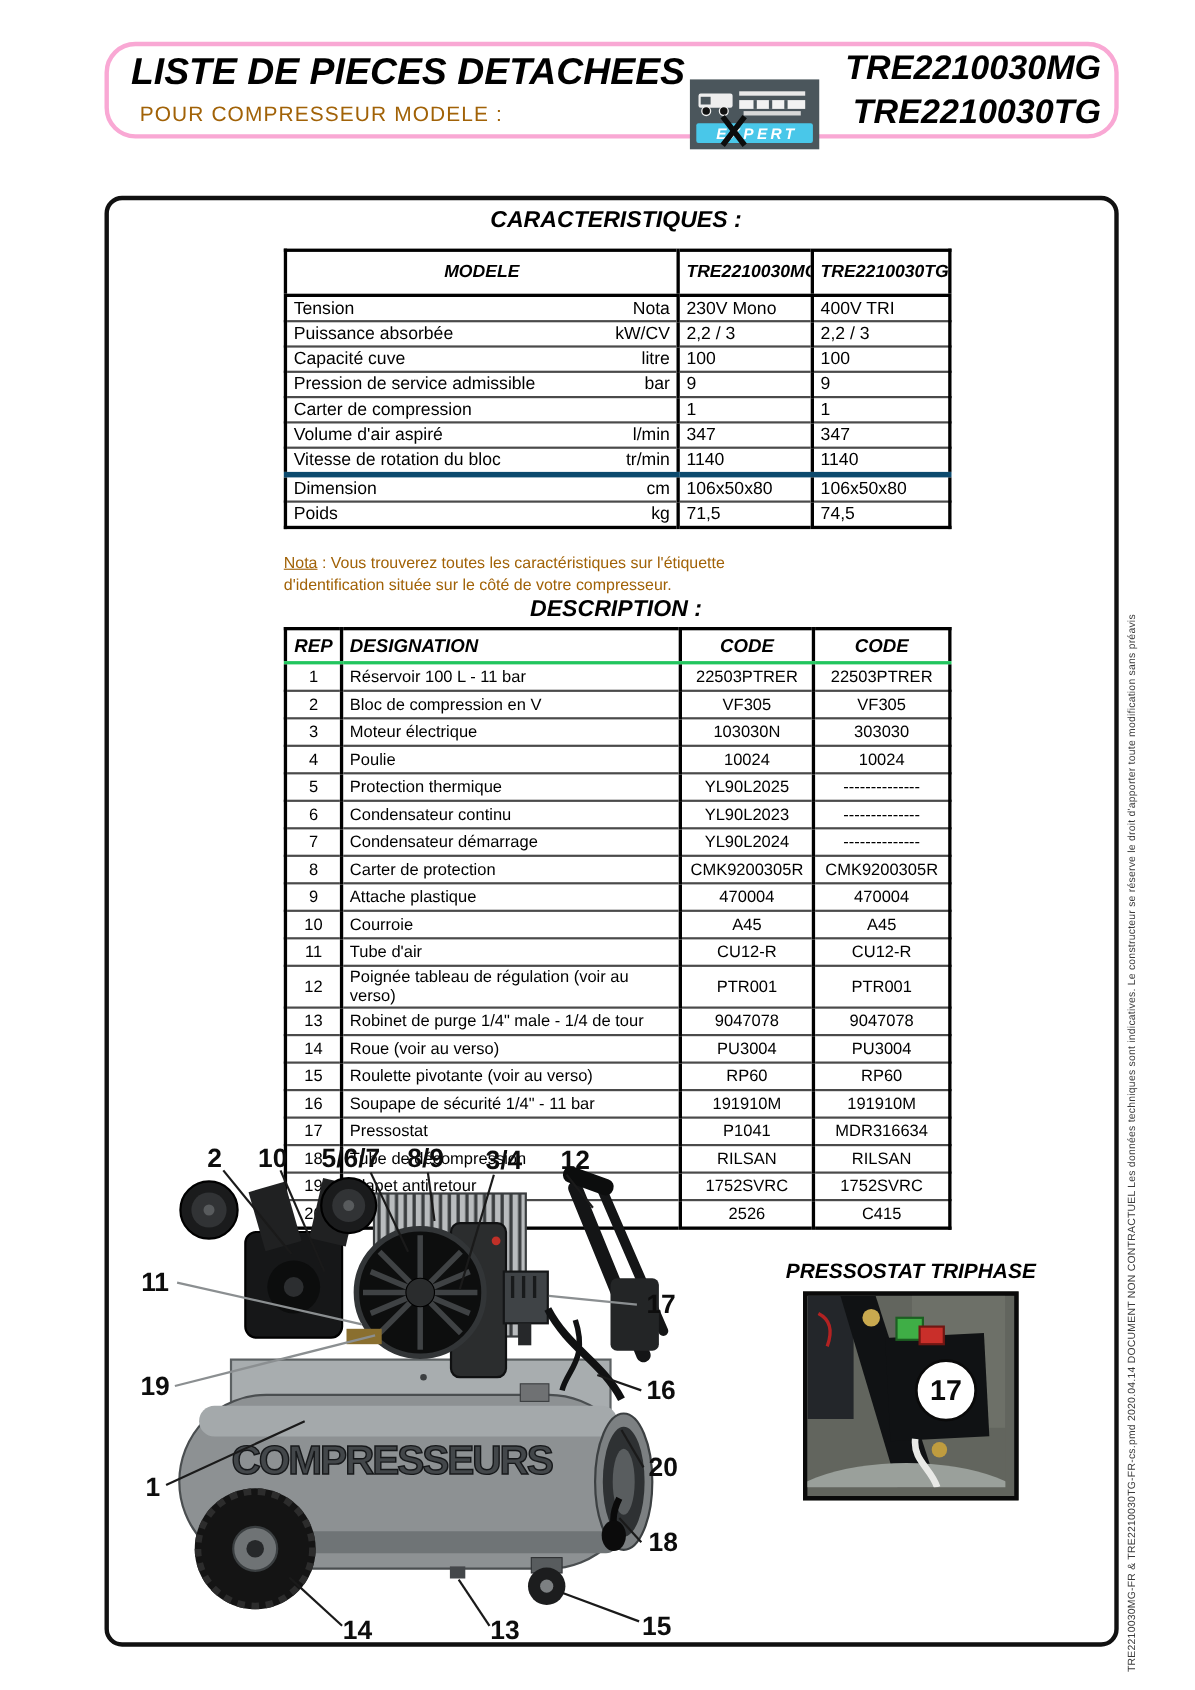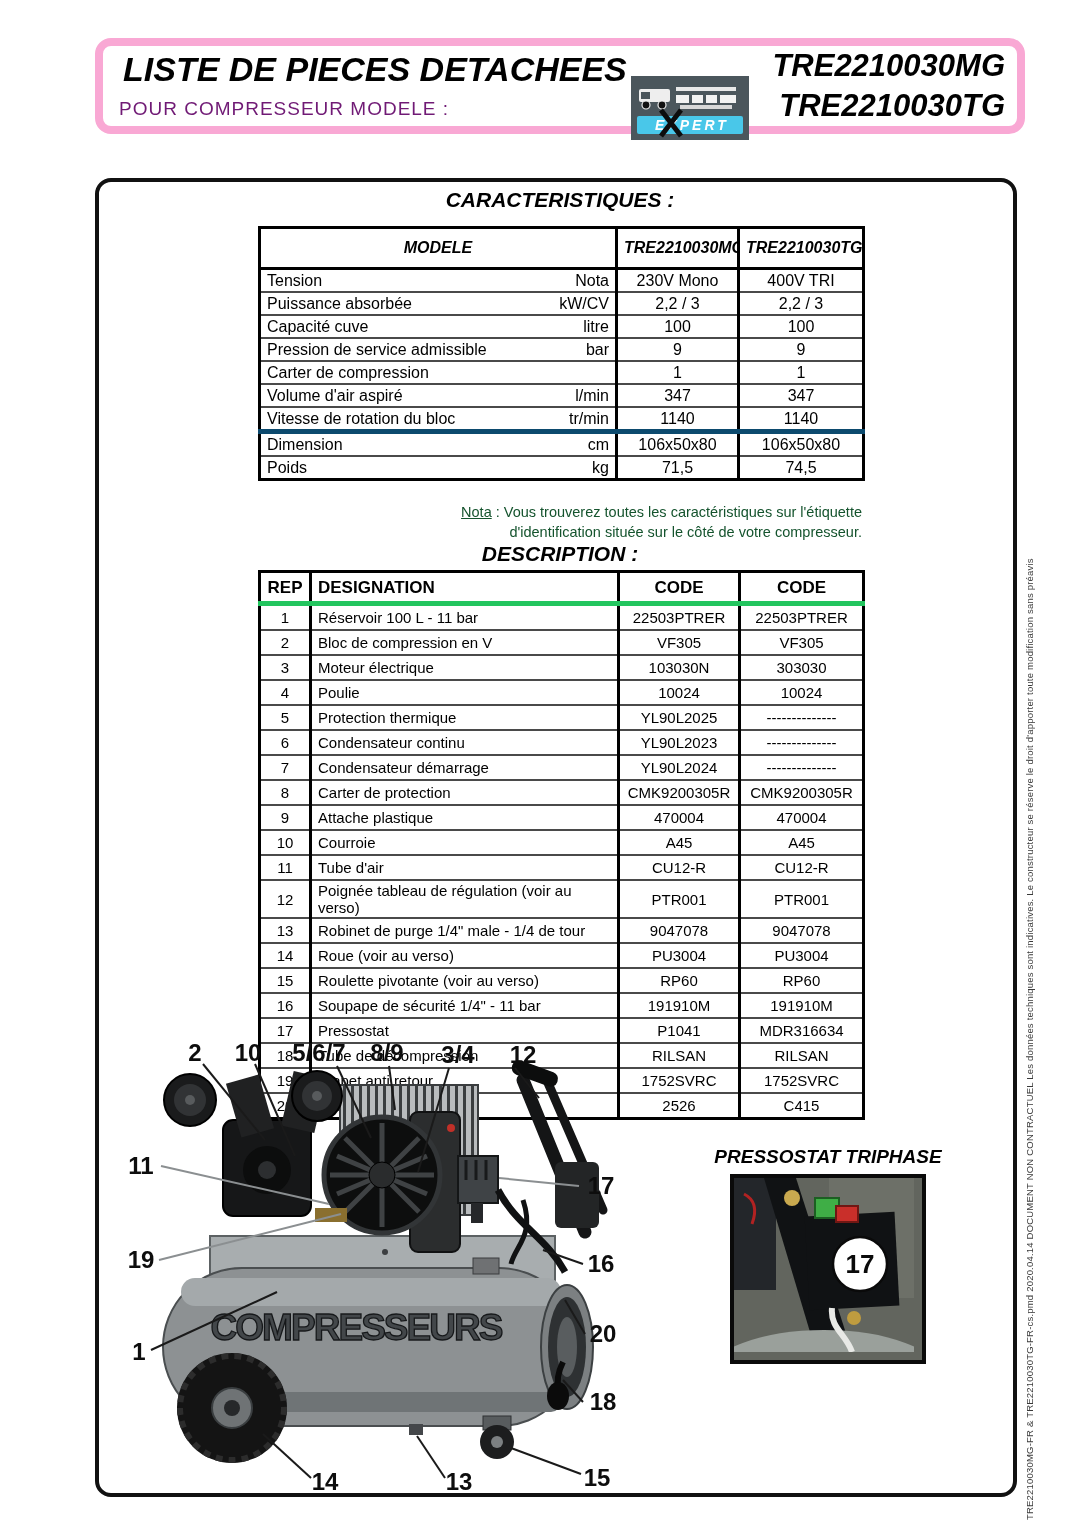--- a/index.html
+++ b/index.html
@@ -4,29 +4,29 @@
 <style>
   html,body { margin:0; padding:0; background:#ffffff; }
   .page {
     position:relative; width:1086px; height:1536px; background:#fff;
     font-family:"Liberation Sans", sans-serif; color:#000; overflow:hidden;
   }
 
   
   .header-box {
     position:absolute; left:95px; top:38px; width:914px; height:80px;
-    border:8px solid #f9a8d4; border-radius:16px;
+    border:4px solid #f9a8d4; border-radius:28px;
   }
   .doc-title {
     position:absolute; left:20px; top:4px;
     font-style:italic; font-weight:bold; font-size:34px; white-space:nowrap;
   }
   .doc-subtitle {
-    position:absolute; left:16px; top:52px;
-    font-size:19px; letter-spacing:1px; color:#701a75; white-space:nowrap;
+    position:absolute; left:28px; top:52px;
+    font-size:19px; letter-spacing:1px; color:#a16207; white-space:nowrap;
   }
   .models { position:absolute; right:12px; top:0px; text-align:right;
     font-style:italic; font-weight:bold; font-size:31px; line-height:40px; }
   .logo { position:absolute; left:528px; top:30px; width:118px; height:64px; }
 
   
   .main-box {
     position:absolute; left:95px; top:178px; width:914px; height:1311px;
     border:4px solid #111; border-radius:16px;
   }
@@ -43,37 +43,37 @@
     position:absolute; left:258px; border-collapse:collapse; table-layout:fixed;
     width:604px; background:#fff; border:3px solid #000;
   }
   table.grid td { border:2px solid #4a4a4a; overflow:hidden; }
   table.char { top:226px; }
   table.char td { height:21px; font-size:16px; padding:0 6px; }
   table.char thead td { height:38px; border-bottom:3px solid #000; }
   td.modele { font-style:italic; font-weight:bold; font-size:26px; }
   td.mhead { font-style:italic; font-weight:bold; font-size:13.5px; text-align:center;
     border-left:3px solid #000 !important; }
-  table.char td.val { text-align:center; border-left:3px solid #000; }
+  table.char td.val { text-align:left; border-left:3px solid #000; }
   td.lbl .lname { float:left; }
   td.lbl .unit { float:right; }
   tr.group-top td { border-top:5px solid #0c4a6e; }
 
   table.desc { top:570px; }
   table.desc td { height:21px; font-size:15px; line-height:17px; padding:1px 6px; }
-  table.desc thead td { height:26px; font-weight:bold; font-size:17px;
-    border-bottom:5px solid #22c55e;margin-top:24px; }
+  table.desc thead td { height:26px; font-style:italic; font-weight:bold; font-size:17px;
+    border-bottom:3px solid #22c55e;margin-top:24px; }
   table.desc td.rep { text-align:center; padding:1px 2px; }
   table.desc td.des { border-left:3px solid #000; }
   table.desc td.code { text-align:center; border-left:3px solid #000; }
   table.desc thead td.code, table.char thead td { text-align:center; }
 
   .nota {
-    position:absolute; left:258px; top:502px; width:604px; text-align:right;
-    font-size:14.5px; line-height:20px; color:#14532d;
+    position:absolute; left:258px; top:502px; width:604px; text-align:left;
+    font-size:14.5px; line-height:20px; color:#a16207;
   }
   .nota .nlabel { text-decoration:underline; }
 
   
   .figure-svg { position:absolute; left:115px; top:1040px; width:525px; height:452px; }
   .figure-svg text.callout { font-family:"Liberation Sans",sans-serif; font-weight:bold;
     font-size:24px; fill:#0d0d0d; }
   .figure-svg text.tanktext { font-family:"Liberation Sans",sans-serif; font-weight:800;
     font-size:37px; letter-spacing:2px; fill:#43474a; stroke:#16181a; stroke-width:1.3px; }
 

